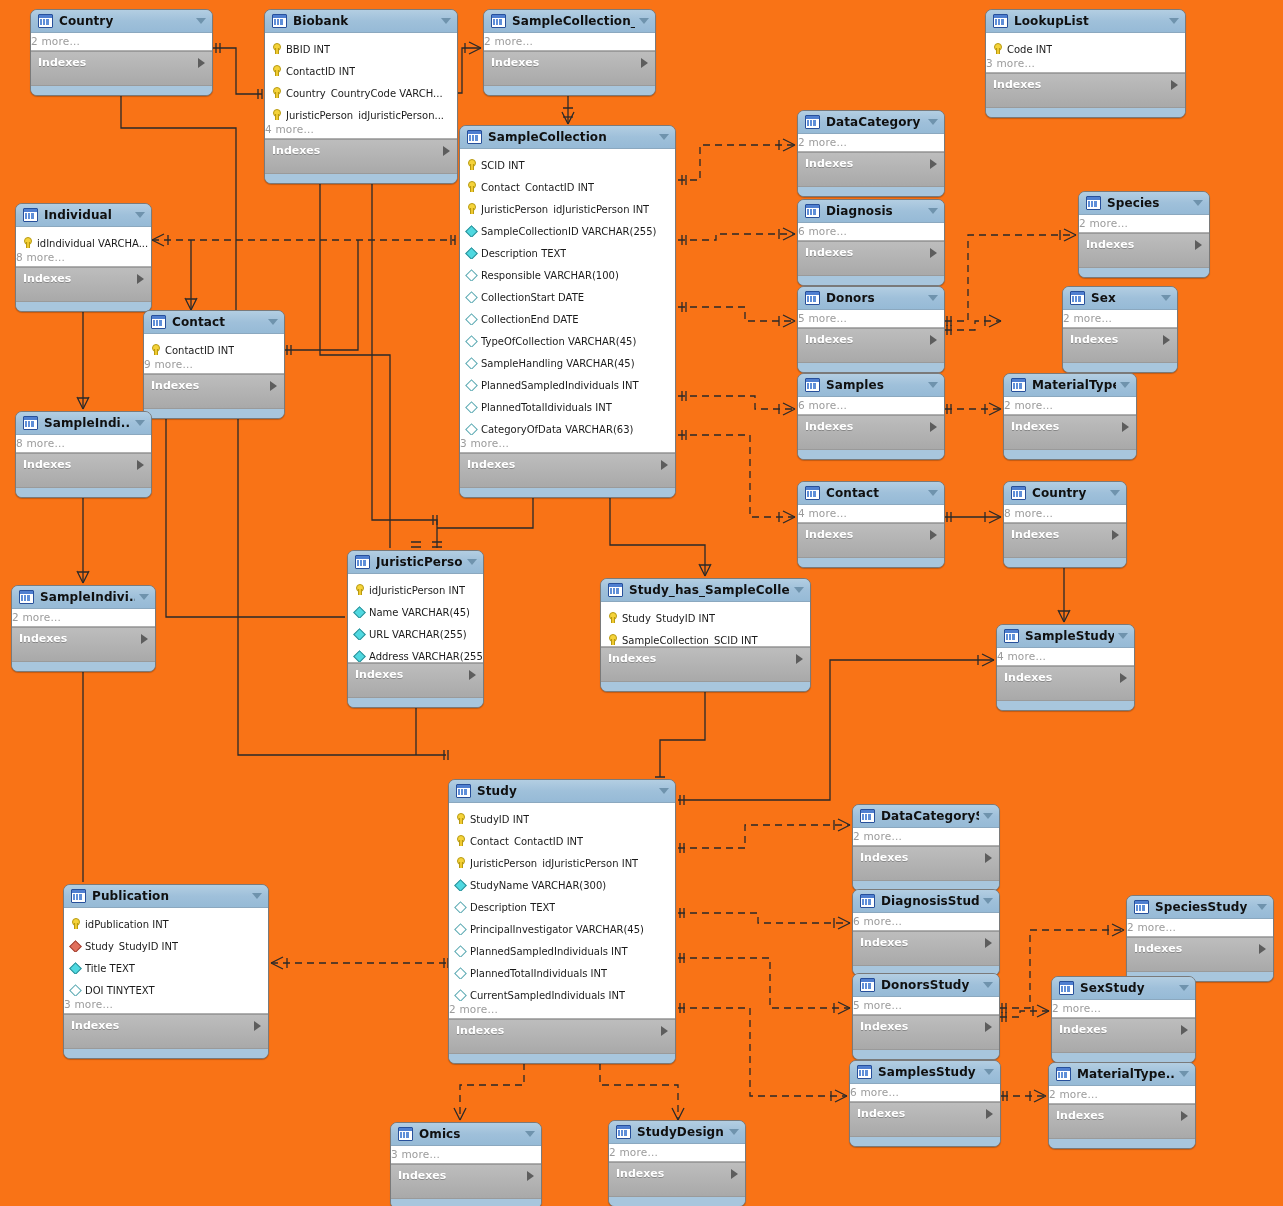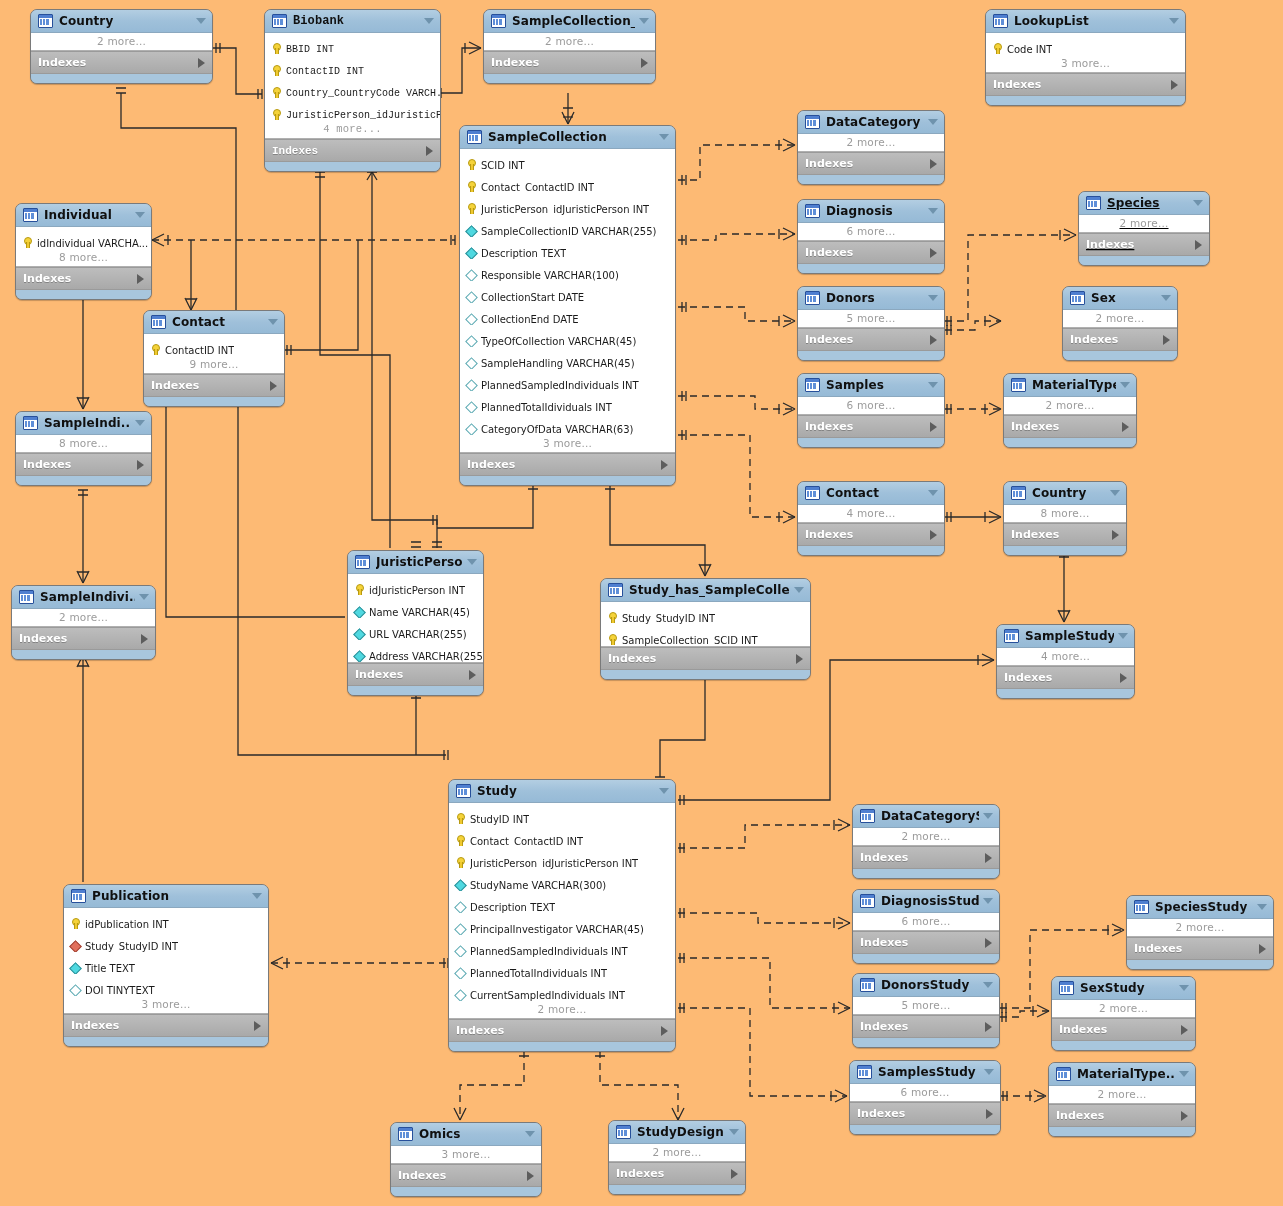--- a/index.html
+++ b/index.html
@@ -6,21 +6,21 @@
   html,body{margin:0;padding:0;background:#ffffff;}
   body{
     font-family:"DejaVu Sans","Liberation Sans",sans-serif;
     -webkit-font-smoothing:antialiased;
   }
   #canvas{
     position:relative;
     width:1283px;
     height:1206px;
     overflow:hidden;
-    background:#fdba74;
+    background:#f97316;
   }
   #wires{
     position:absolute;
     left:0;top:0;
     width:1283px;height:1206px;
     pointer-events:none;
   }
   
   .tbl{
     position:absolute;
@@ -119,34 +119,34 @@
     transform:rotate(45deg);
     background:#ffffff;border:1px solid #5aa9b2;
   }
   .g.diar:before{
     content:"";position:absolute;left:1.5px;top:2.5px;
     width:7px;height:7px;
     transform:rotate(45deg);
     background:#e2705c;border:1px solid #a04436;
   }
   .more{
-    text-align:center;
+    text-align:left;
     font-size:10.5px;
     color:#9b9b9b;
     height:17px;
     line-height:17px;
     background:#ffffff;
     letter-spacing:.2px;
   }
   .idx{
     height:21px;
     display:flex;
     align-items:center;
     justify-content:space-between;
-    padding:0 7px 0 7px;
+    padding:0 7px 12px 7px;
     background:linear-gradient(to bottom,#bdbdbd 0%,#b2b2b2 55%,#a9a9a9 100%);
     border-top:1px solid #9a9a9a;
     border-bottom:1px solid #9a9a9a;
   }
   .idx .t{
     font-size:11px;font-weight:bold;color:#ffffff;
     text-shadow:0 1px 0 rgba(0,0,0,.25);
   }
   .idx .tri{
     width:0;height:0;
@@ -353,21 +353,21 @@
       </div>
       <div class="cols">
         <div class="more">2 more...</div>
       </div>
       <div class="idx">
         <span class="t">Indexes</span>
         <span class="tri"></span>
       </div>
       <div class="foot"></div>
     </div>
-    <div class="tbl" style="left: 264px; top: 9px; width: 177px; font-family: Liberation Mono, monospace;">
+    <div class="tbl" style="left: 264px; top: 9px; width: 194px;">
       <div class="hdr">
         <span class="ticon"></span>
         <span class="tname">Biobank</span>
         <span class="caret"></span>
       </div>
       <div class="cols">
         <div class="col">
           <span class="g key"></span>
           <span class="lbl">BBID INT</span>
         </div>
@@ -515,21 +515,21 @@
       </div>
       <div class="cols">
         <div class="more">6 more...</div>
       </div>
       <div class="idx">
         <span class="t">Indexes</span>
         <span class="tri"></span>
       </div>
       <div class="foot"></div>
     </div>
-    <div class="tbl" style="left: 1078px; top: 191px; width: 132px; text-decoration: underline;">
+    <div class="tbl" style="left: 1078px; top: 191px; width: 132px;">
       <div class="hdr">
         <span class="ticon"></span>
         <span class="tname">Species</span>
         <span class="caret"></span>
       </div>
       <div class="cols">
         <div class="more">2 more...</div>
       </div>
       <div class="idx">
         <span class="t">Indexes</span>

